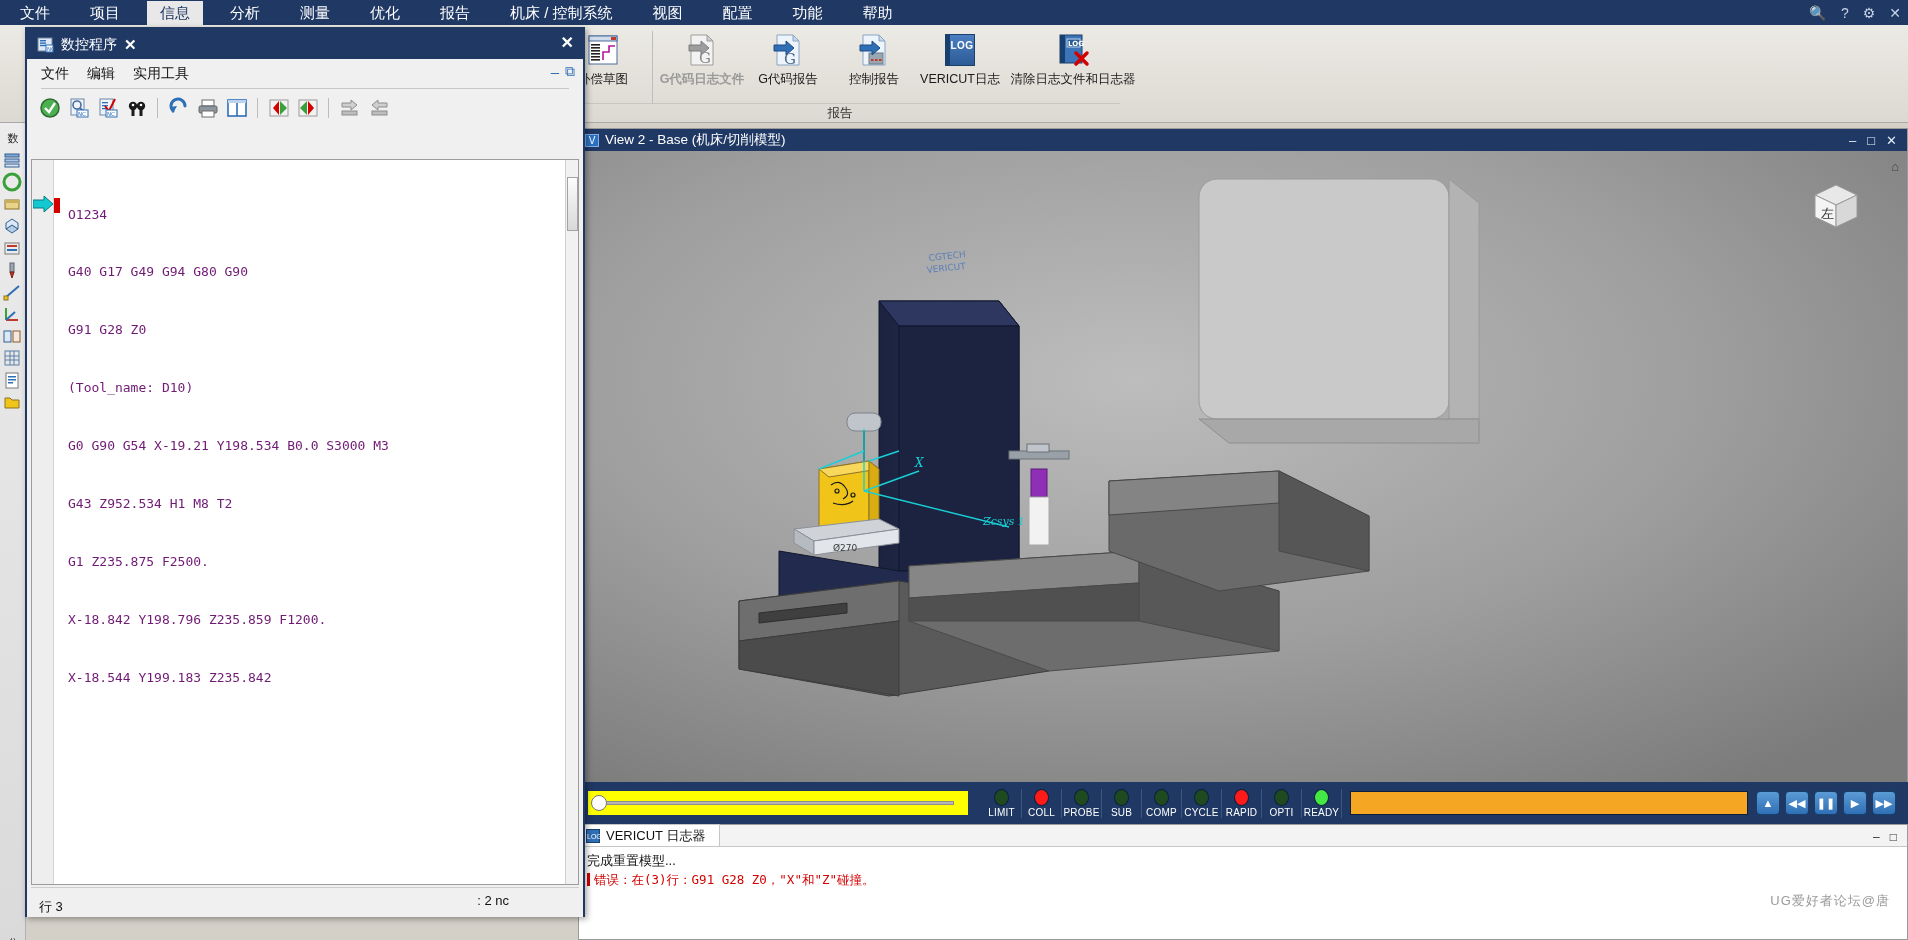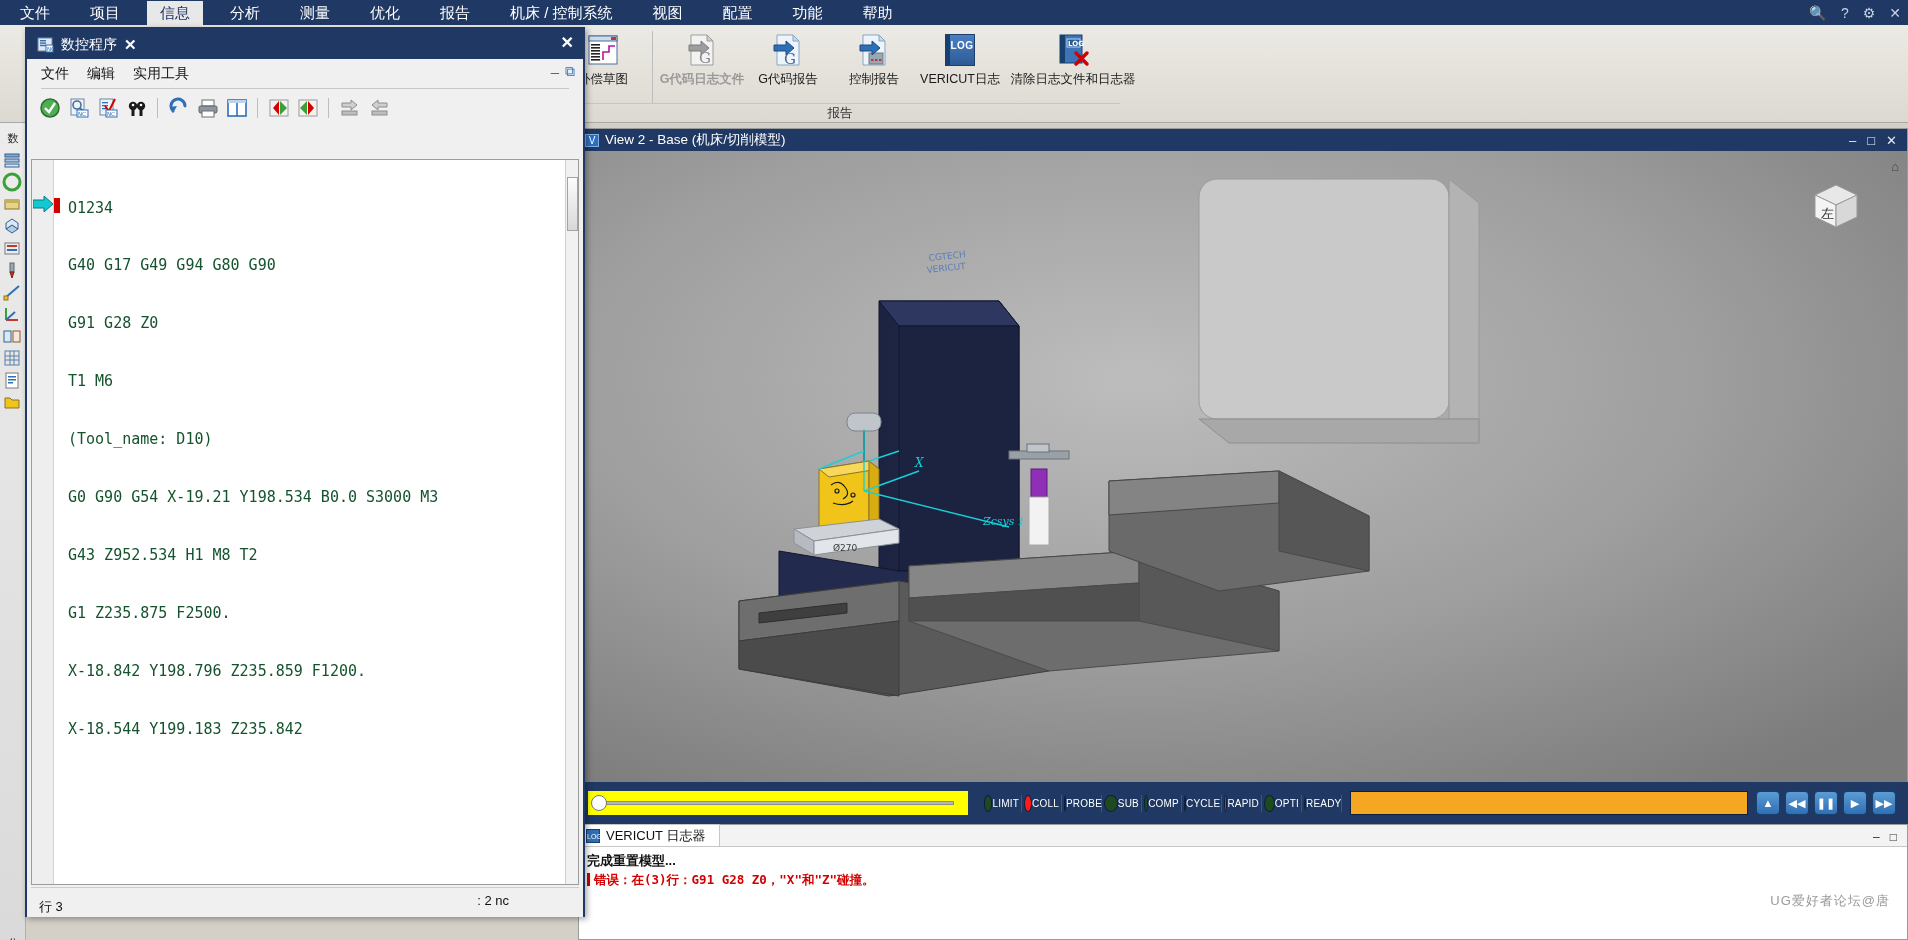--- a/index.html
+++ b/index.html
@@ -88,22 +88,22 @@
   .nctb { width: 25px; height: 25px; border: 1px solid transparent; position: relative;
           display: flex; align-items: center; justify-content: center; }
   .nctb.sep { width: 9px; border: 0; }
   .nctb.sep i { display:block; width:1px; height:20px; background:#bdbdbd; }
   .code-area {
     position: absolute; left: 4px; right: 4px; top: 100px; bottom: 32px;
     background: #ffffff; border: 1px solid #9c9c9c; overflow: hidden; display: flex;
   }
   .gutter { width: 22px; background: #eeeeee; border-right: 1px solid #d3d3d3; position: relative; flex: 0 0 22px;}
   .codelines {
-    flex: 1; font-family: "DejaVu Sans Mono", monospace; font-size: 15px;
-    line-height: 19.3px; color: #14532d; padding: 0 0 0 14px; white-space: pre;
+    flex: 1; font-family: "DejaVu Sans Mono", monospace; font-size: 13px;
+    line-height: 19.3px; color: #701a75; padding: 6px 0 0 14px; white-space: pre;
     position: relative;
   }
   .codelines .ln { height: 19.3px; }
   .cur-marker { position: absolute; left: 1px; top: 36px; width: 21px; height: 18px; }
   .cur-bar { position: absolute; left: 22px; top: 38px; width: 6px; height: 15px; background: #d40000; }
   .nc-scroll {
     position: absolute; right: 5px; top: 101px; bottom: 33px; width: 13px;
     background: #f1f1f1; border-left: 1px solid #d0d0d0;
   }
   .nc-scroll .thumb { position: absolute; top: 17px; left: 1px; width: 11px; height: 54px;
@@ -139,21 +139,21 @@
   }
   .slider-track {
     width: 380px; height: 24px; background: #ffff00; position: relative; margin-left: 4px;
     display: flex; align-items: center;
   }
   .slider-track .bar { position: absolute; left: 16px; right: 14px; height: 4px;
                        background: #b5b5b5; border: 1px solid #8e8e8e; }
   .slider-track .knob { position: absolute; left: 3px; width: 16px; height: 16px;
                         border-radius: 50%; background: #ffffff; border: 1px solid #777; }
   .lights { display: flex; gap: 0px; margin-left: 14px; }
-  .lamp { width: 40px; display: flex; align-items: center;
+  .lamp { width: 40px; display: flex; flex-direction: column; align-items: center;
           border-right: 1px solid #3d567f; padding: 0 2px; }
   .lamp .bulb { width: 15px; height: 17px; border-radius: 50%; border: 1px solid #0c1f3c; }
   .lamp .lname { font-size: 10px; color: #ffffff; margin-top: 1px; letter-spacing: .2px; }
   .progress-amber { flex: 1; height: 24px; background: #f5a623; margin: 0 8px;
                     border: 1px solid #0c1f3c; }
   .playbtns { display: flex; gap: 5px; padding-right: 6px; }
   .pbtn { width: 24px; height: 24px; border-radius: 4px;
           background: linear-gradient(#5b9bd5,#2f6fb5); border: 1px solid #16406e;
           display: flex; align-items: center; justify-content: center; color: #fff; font-size: 11px; }
 
@@ -163,21 +163,21 @@
     background: #ffffff; border: 1px solid #9a9a9a;
   }
   .log-tabbar { height: 22px; background: #f3f3f3; border-bottom: 1px solid #c6c6c6;
                 display: flex; align-items: flex-end; position: relative; }
   .log-tab { height: 22px; padding: 0 14px 0 6px; background: #ffffff;
              border: 1px solid #c6c6c6; border-bottom: none; display: flex; align-items: center;
              gap: 6px; font-size: 13px; color: #111; }
   .log-tab .lg-ic { width: 14px; height: 14px; background: #2f6fb5; border: 1px solid #16406e;
                     color: #fff; font-size: 7px; text-align:center; line-height:13px; }
   .log-tabbar .log-wbtns { margin-left: auto; display:flex; gap: 10px; padding: 0 10px 2px 0; font-size: 12px; color: #333; }
-  .log-body { padding: 4px 8px; font-size: 13px; line-height: 19px; color: #111; font-weight: bold; }
+  .log-body { padding: 4px 8px; font-size: 13px; line-height: 19px; color: #111; }
   .log-body .err { color: #d40000; font-family: "DejaVu Sans Mono", monospace; font-size: 12.5px; }
   .log-red-bar { display:inline-block; width:3px; height:13px; background:#d40000; margin-right:4px; vertical-align:-2px;}
 
   
   .watermark { position: absolute; right: 18px; bottom: 30px; color: #9b9b9b;
                font-size: 13px; letter-spacing: 1px; }
   .cube-nav { position: absolute; right: 42px; top: 26px; width: 58px; height: 58px; }
   .home-ic { position: absolute; right: 8px; top: 8px; font-size: 13px; color: #444; }
 </style>
 </head>
@@ -701,21 +701,20 @@
             <svg width="21" height="16" viewBox="0 0 21 16">
               <polygon points="0,4 11,4 11,0 20,8 11,16 11,12 0,12" fill="#14c8d2" stroke="#0a7d84" stroke-width="1"></polygon>
             </svg>
           </div>
         </div>
         <div class="cur-bar"></div>
         <div class="codelines">
           <div class="ln">O1234</div>
           <div class="ln">G40 G17 G49 G94 G80 G90</div>
           <div class="ln">G91 G28 Z0</div>
-          <div class="ln">T1 M6</div>
           <div class="ln">(Tool_name: D10)</div>
           <div class="ln">G0 G90 G54 X-19.21 Y198.534 B0.0 S3000 M3</div>
           <div class="ln">G43 Z952.534 H1 M8 T2</div>
           <div class="ln">G1 Z235.875 F2500.</div>
           <div class="ln">X-18.842 Y198.796 Z235.859 F1200.</div>
           <div class="ln">X-18.544 Y199.183 Z235.842</div>
           
           
           
           

